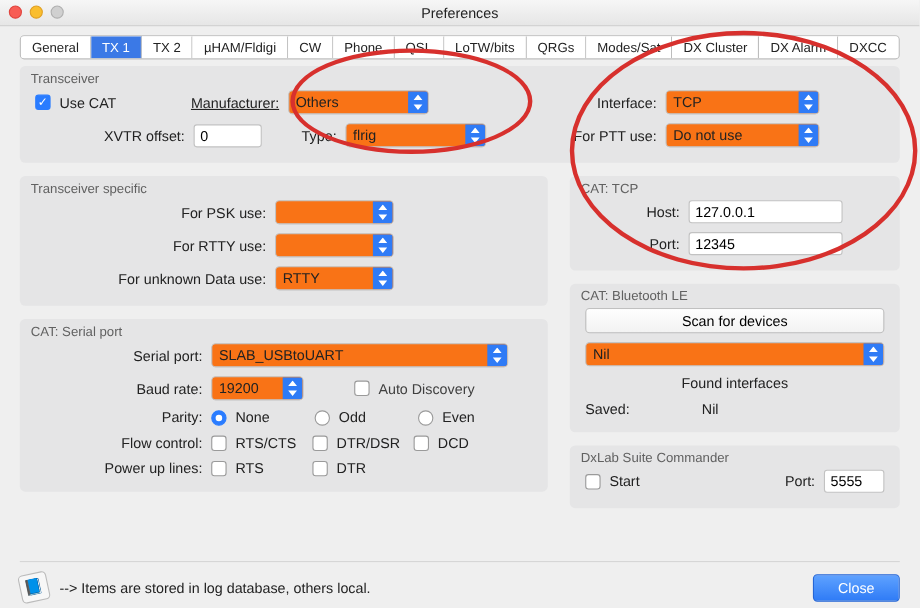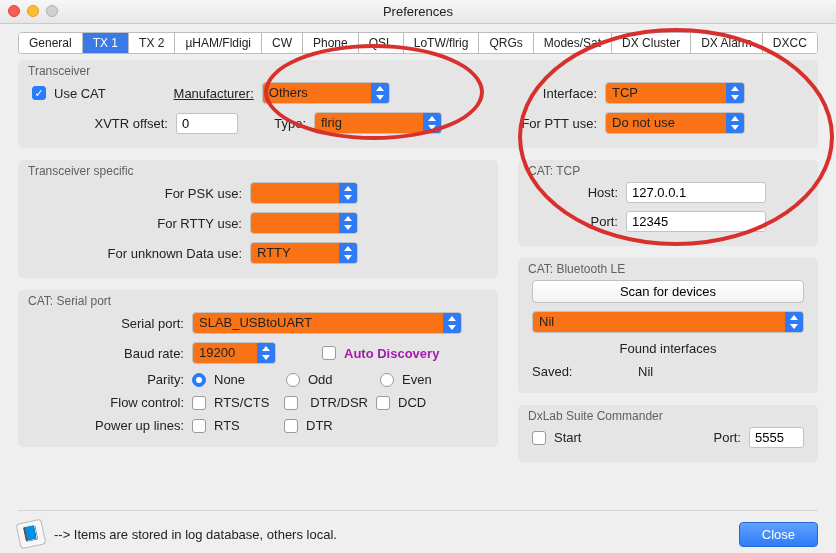--- a/index.html
+++ b/index.html
@@ -120,21 +120,21 @@
   .select .caret svg { width:10px; height:14px; fill:#fff; }
   input.txt, .txt {
     border: 1px solid #c2c2c2;
     border-radius: 3px;
     background: #fff;
     height: 21px;
     padding: 2px 5px;
     font-size: 13px;
     font-family: inherit;
   }
-  .dim { color:#a21caf;font-weight:bold; }
+  .dim { color:#404040; }
   .btn {
     background: linear-gradient(#fefefe,#f3f3f3);
     border: 1px solid #c0c0c0;
     border-radius: 4px;
     padding: 3px 12px;
     font-size: 13px;
   }
   .btn.primary {
     background: linear-gradient(#5fa2ff,#2f7bf6);
     border: 1px solid #2566d6;
@@ -178,21 +178,21 @@
 <div class="window">
 
   <div class="tabs" id="tabbar">
       <div class="tab">General</div>
       <div class="tab active">TX 1</div>
       <div class="tab">TX 2</div>
       <div class="tab">µHAM/Fldigi</div>
       <div class="tab">CW</div>
       <div class="tab">Phone</div>
       <div class="tab">QSL</div>
-      <div class="tab">LoTW/flrig</div>
+      <div class="tab">LoTW/bits</div>
       <div class="tab">QRGs</div>
       <div class="tab">Modes/Sat</div>
       <div class="tab">DX Cluster</div>
       <div class="tab">DX Alarm</div>
       <div class="tab">DXCC</div>
     </div>
 
   <div style="position:relative;">
 
     <fieldset>
@@ -326,21 +326,21 @@
             <span class="radio"></span>
             <span style="width:64px;">Odd</span>
             <span class="radio"></span>
             <span>Even</span>
           </div>
           <div class="row">
             <span class="lbl" style="width:152px;">Flow control:</span>
             <span class="chk"></span>
             <span style="width:62px;">RTS/CTS</span>
             <span class="chk"></span>
-            <span style="width:62px;text-align:right;">DTR/DSR</span>
+            <span style="width:62px;">DTR/DSR</span>
             <span class="chk"></span>
             <span>DCD</span>
           </div>
           <div class="row">
             <span class="lbl" style="width:152px;">Power up lines:</span>
             <span class="chk"></span>
             <span style="width:62px;">RTS</span>
             <span class="chk"></span>
             <span>DTR</span>
           </div>

